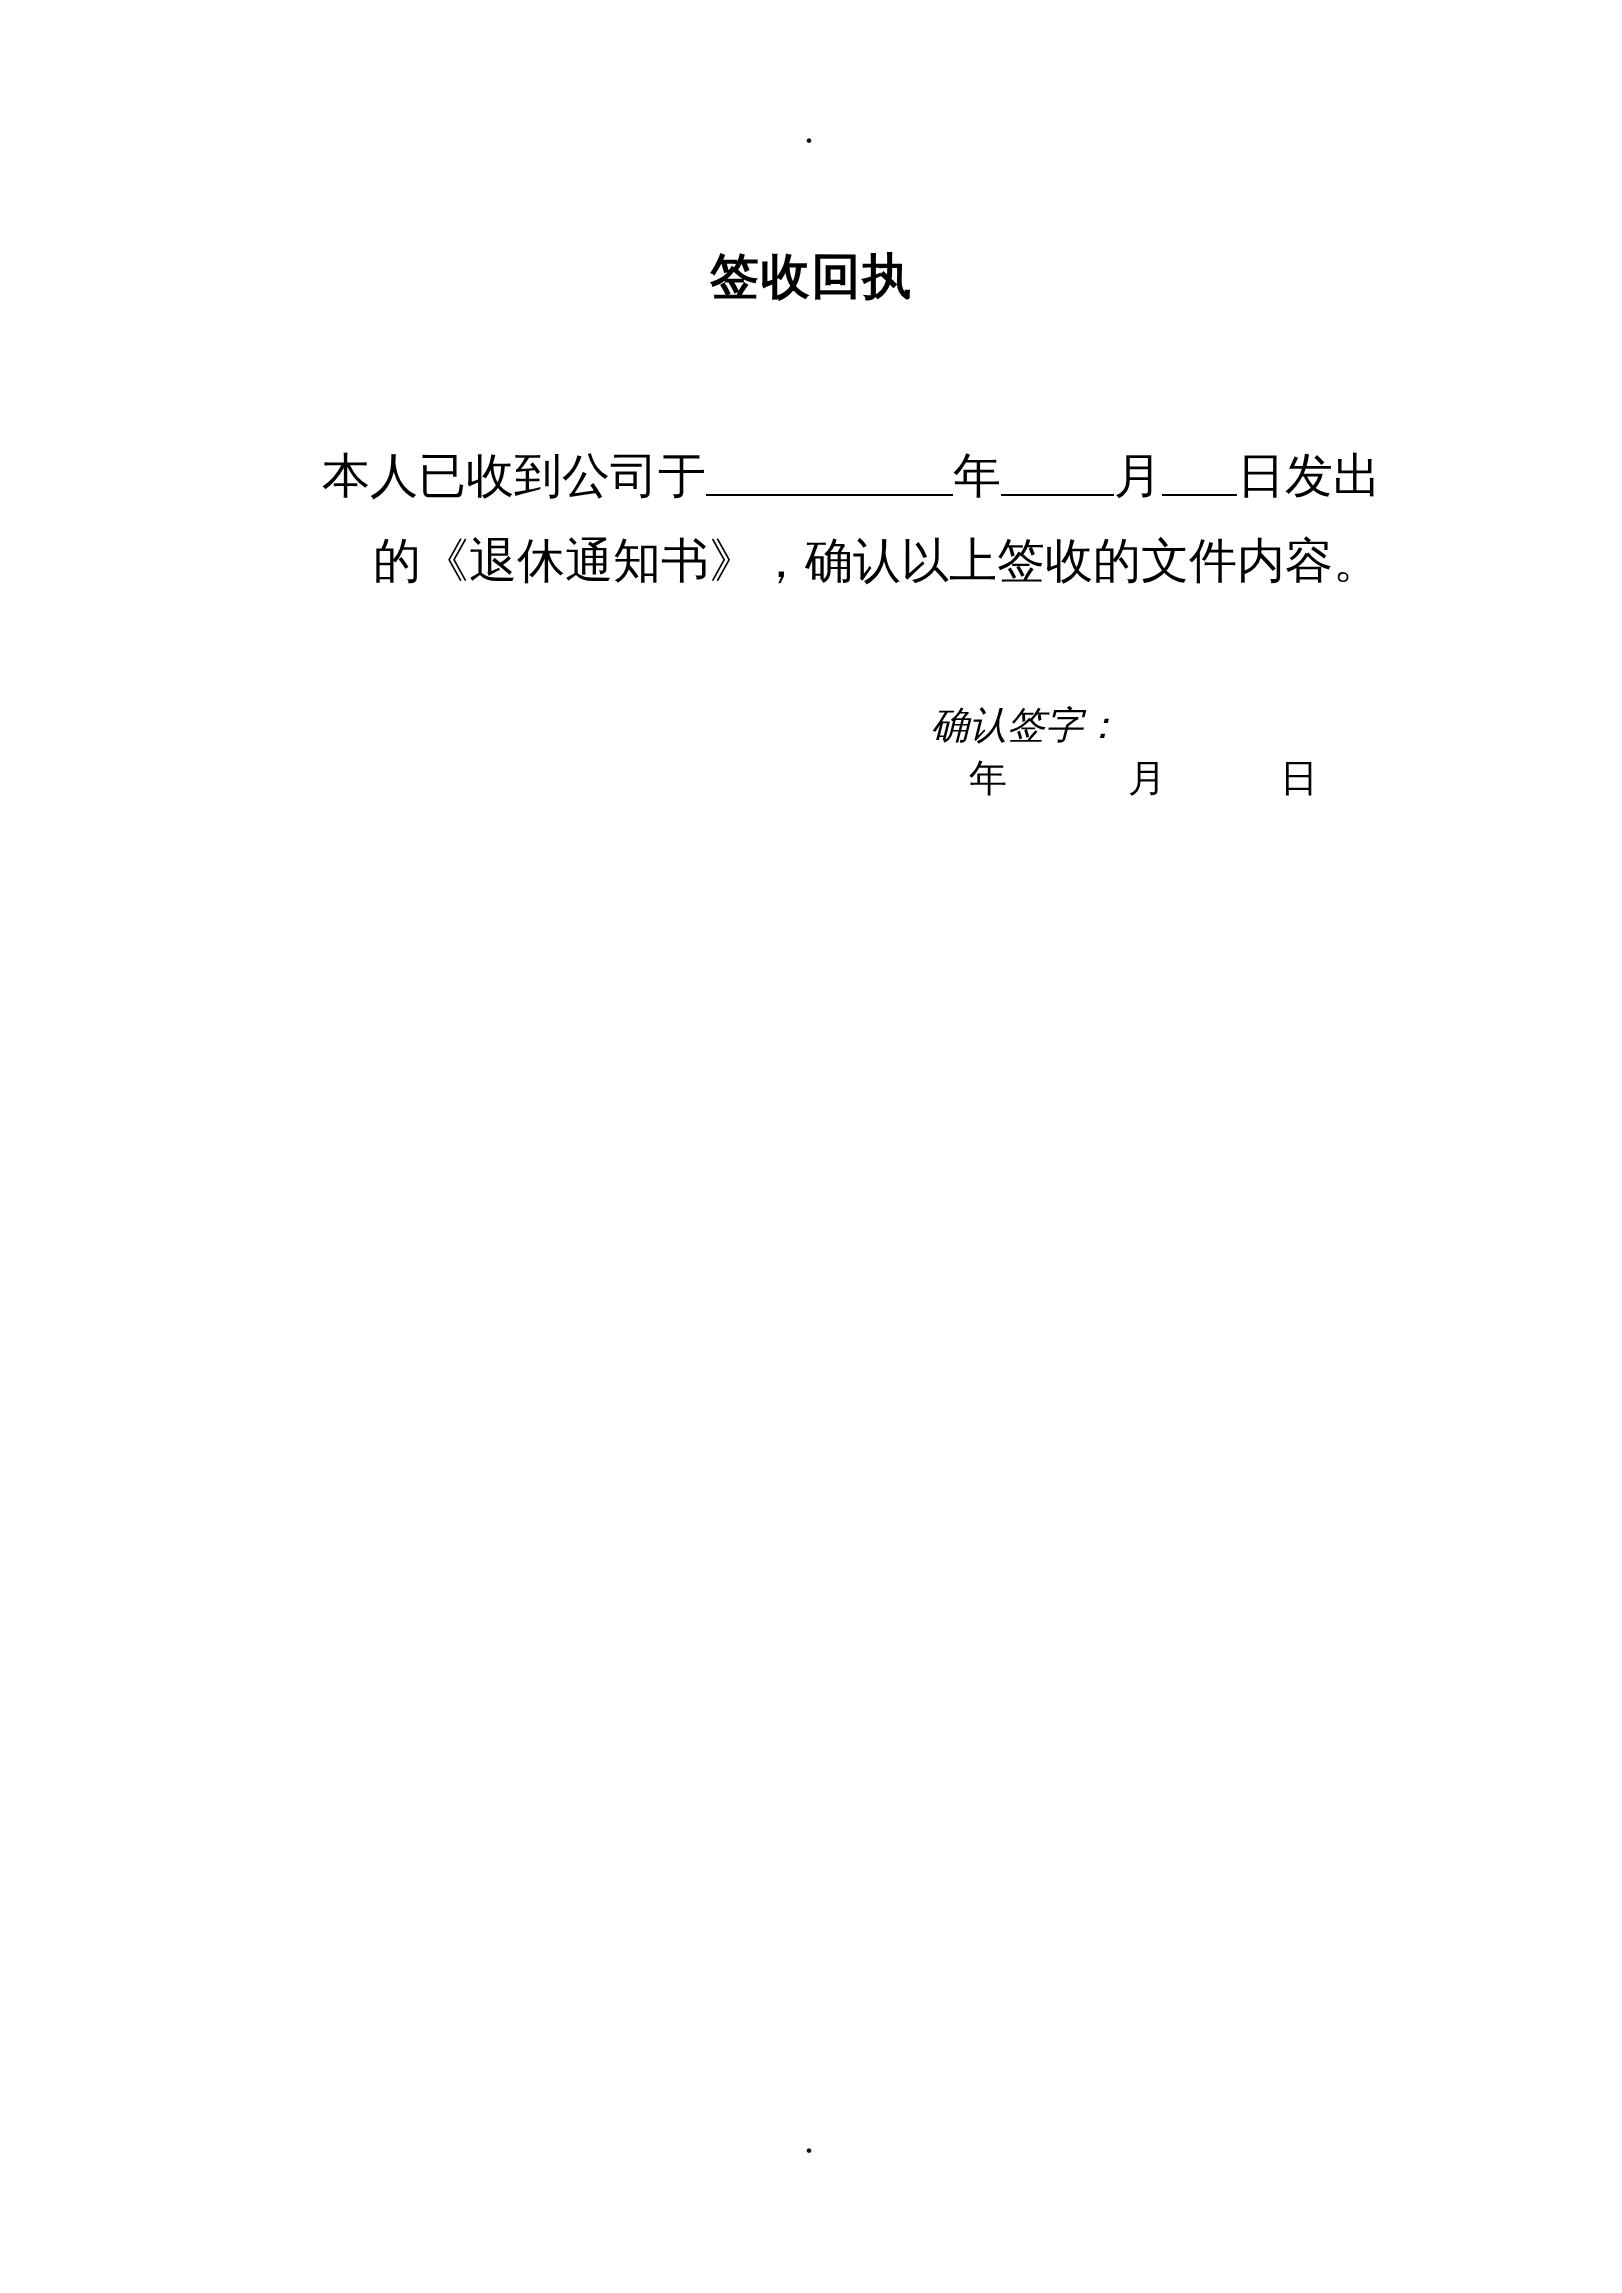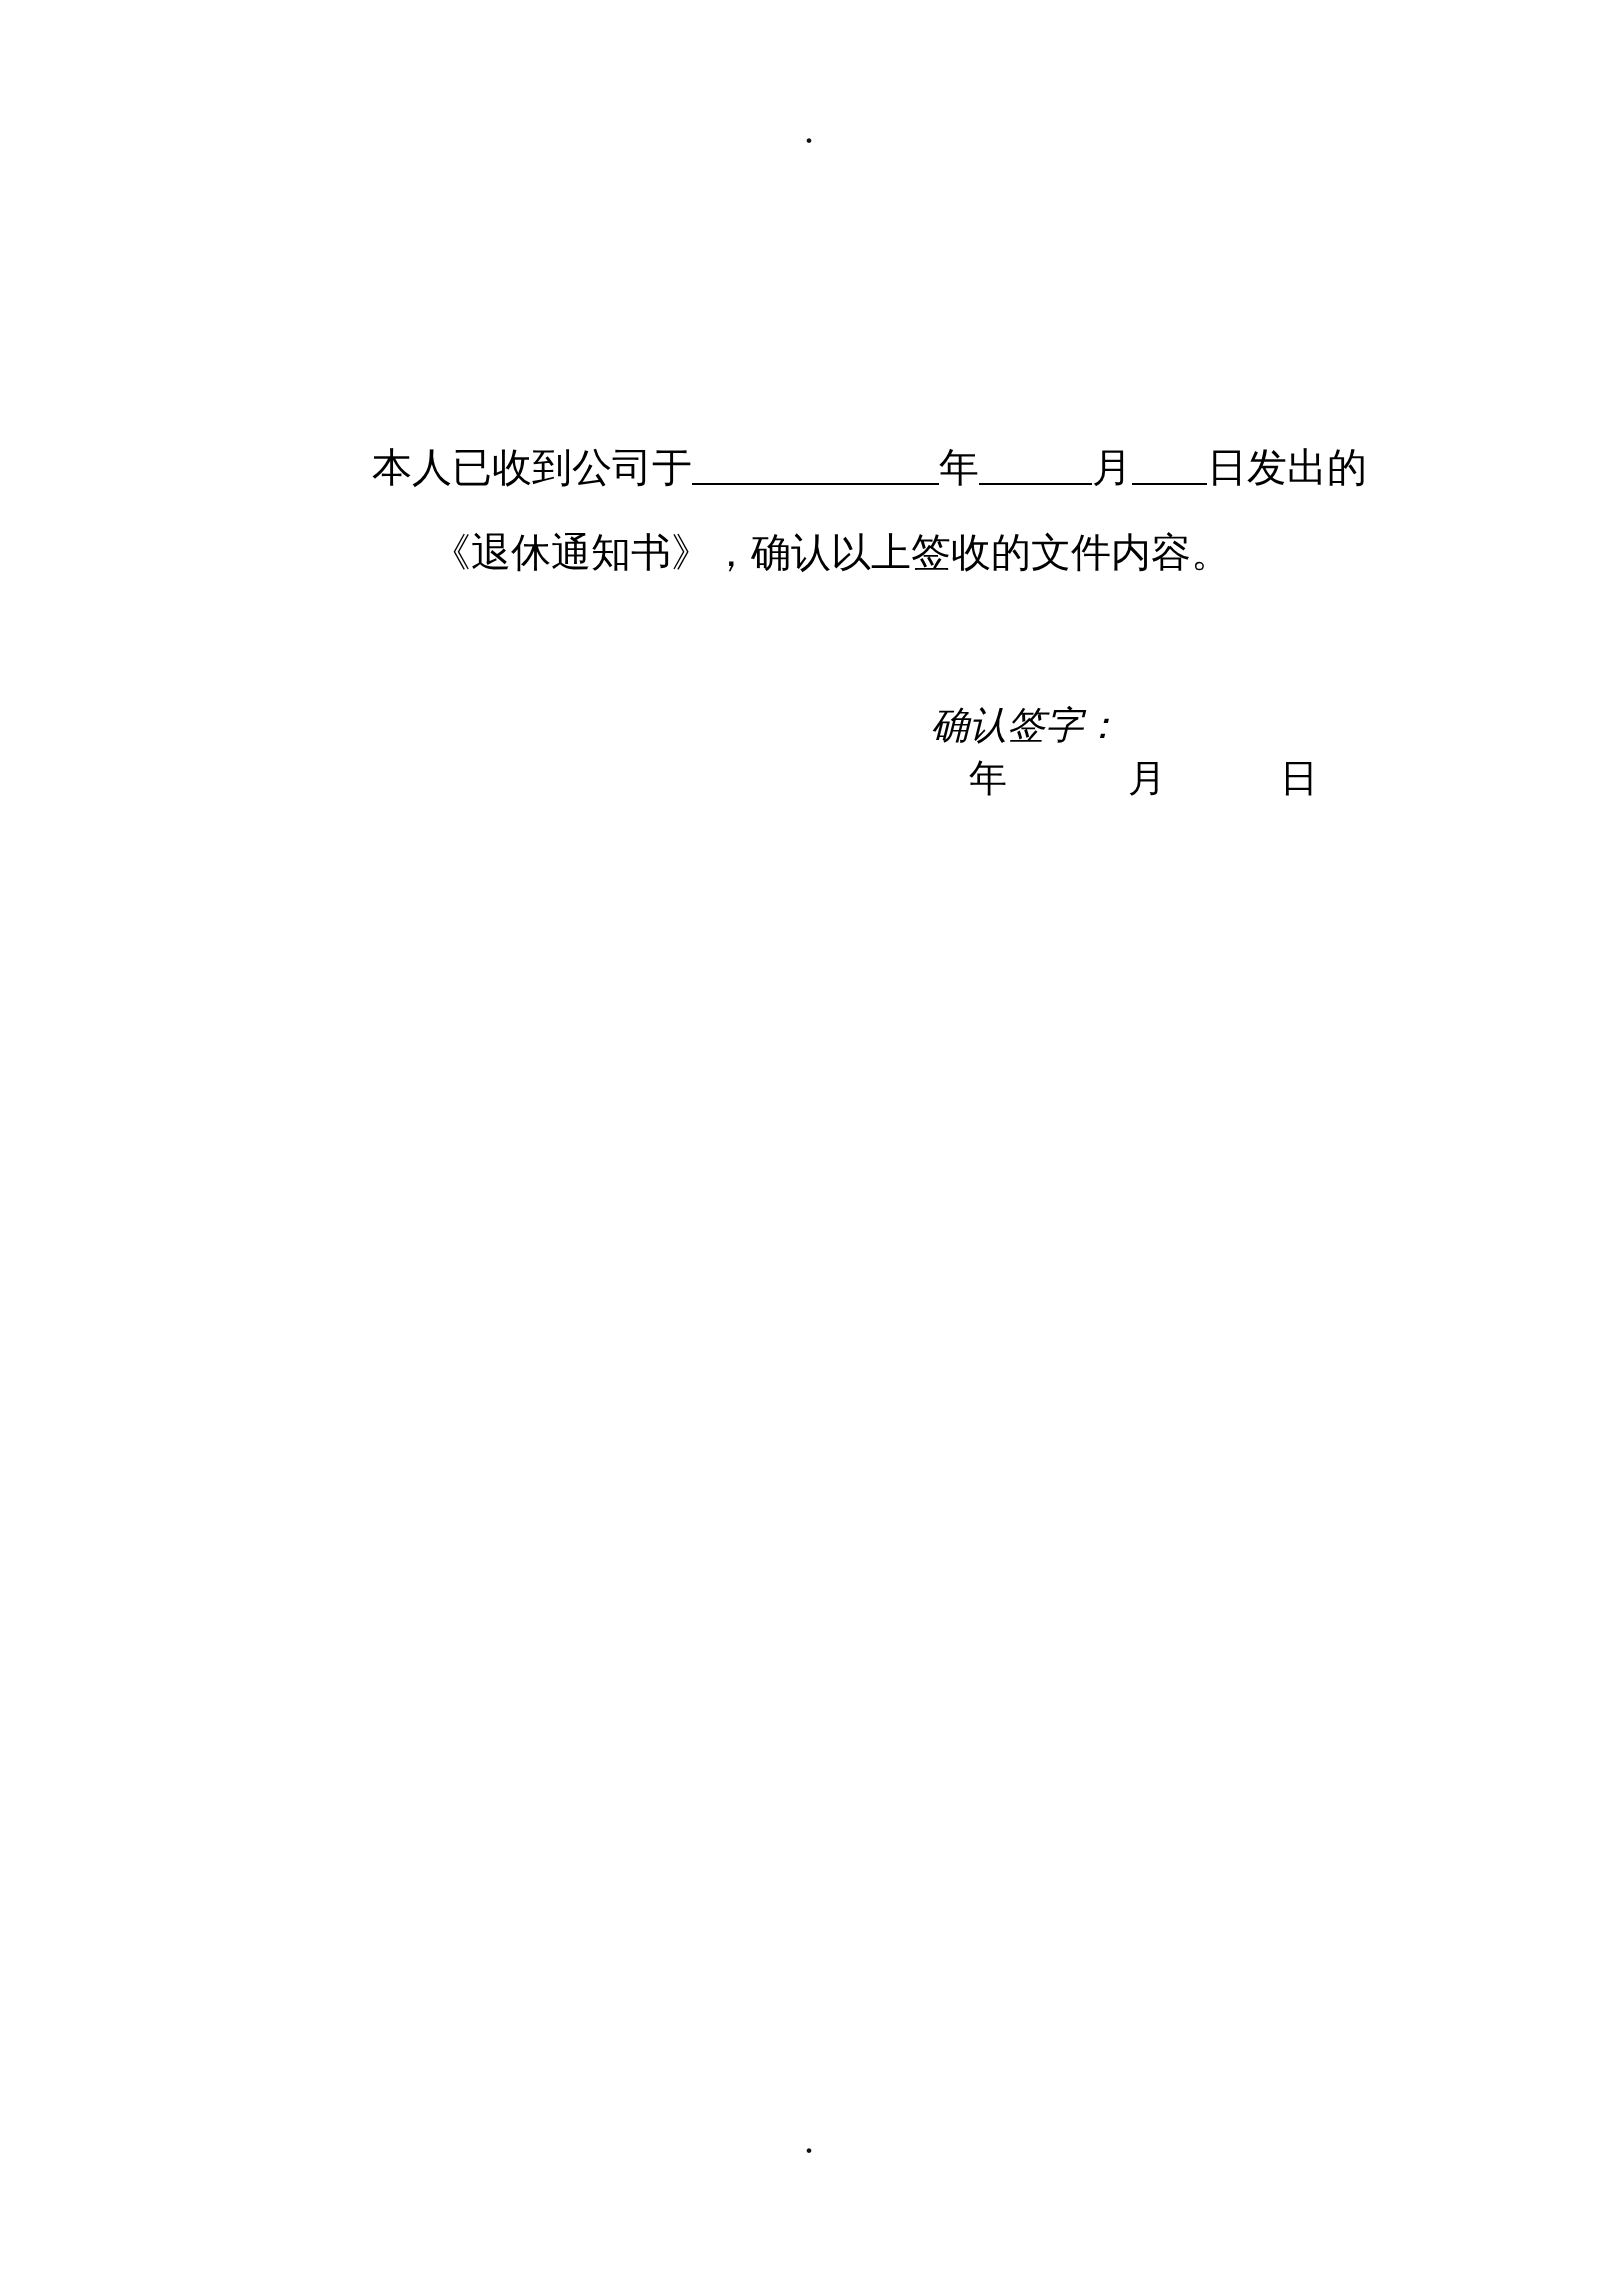--- a/index.html
+++ b/index.html
@@ -41,26 +41,26 @@
     line-height: 56px;
     font-weight: bold;
     letter-spacing: 1.8px;
     color: #000000;
   }
 
   
   .body-paragraph {
     position: absolute;
     top: 385px;
-    left: 263px;
+    left: 245px;
     width: 1136px;
-    font-size: 40px;
+    font-size: 48px;
     line-height: 85px;
     text-indent: 77px;
-    text-align: center;
+    text-align: right;
     word-break: normal;
     color: #000000;
   }
 
   
   .blank-line {
     display: inline-block;
     height: 3.6px;
     border-bottom: 2.7px solid #000000;
     vertical-align: -3.6px;
@@ -93,20 +93,21 @@
   .date-line .gap-month { margin-left: 121px; }
   .date-line .gap-day   { margin-left: 114px; }
 </style>
 </head>
 <body>
 
 <div class="page">
 
   <span class="period-mark top">.</span>
 
+  <h1 class="doc-title">签收回执</h1>
 
   <p class="body-paragraph">
     <span>本人已收到公司于</span><span class="blank-line blank-year"></span><span>年</span><span class="blank-line blank-month"></span><span>月</span><span class="blank-line blank-day"></span><span>日</span><span>发出的《退休通知书》，确认以上签收的文件内容。</span>
   </p>
 
   <div class="confirm-line">
     <span>确认签字：</span>
   </div>
 
   <div class="date-line">

